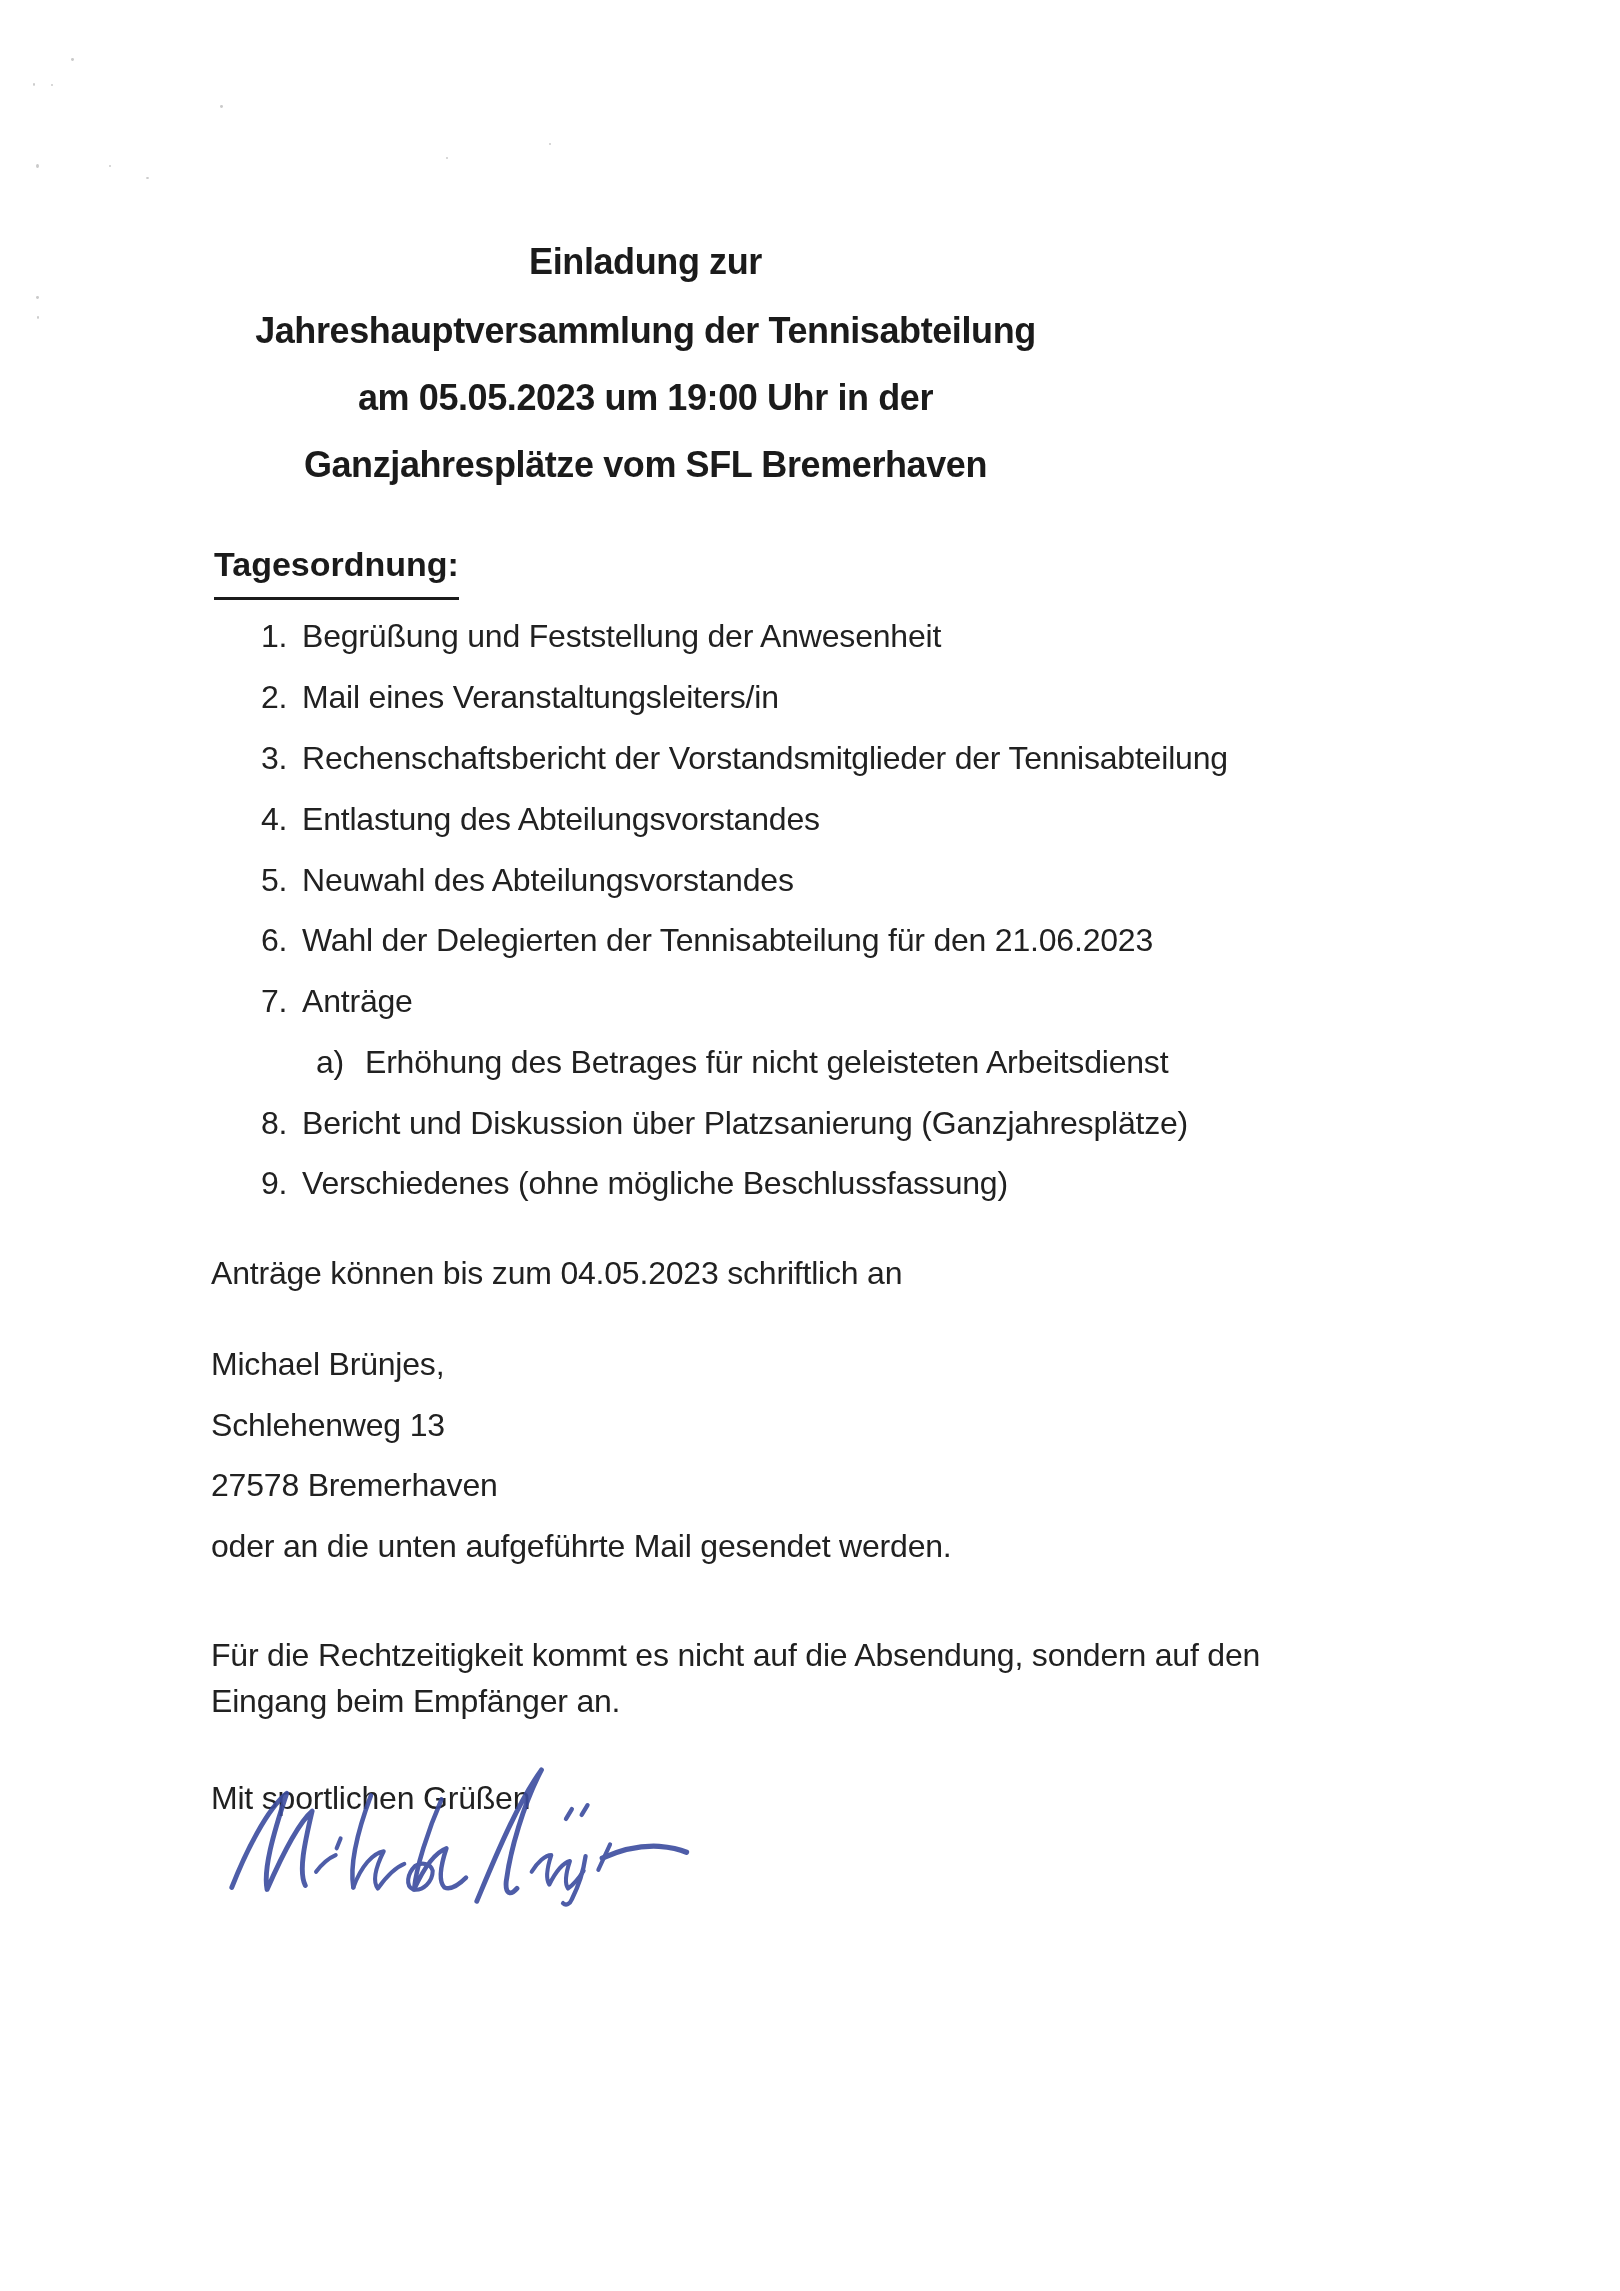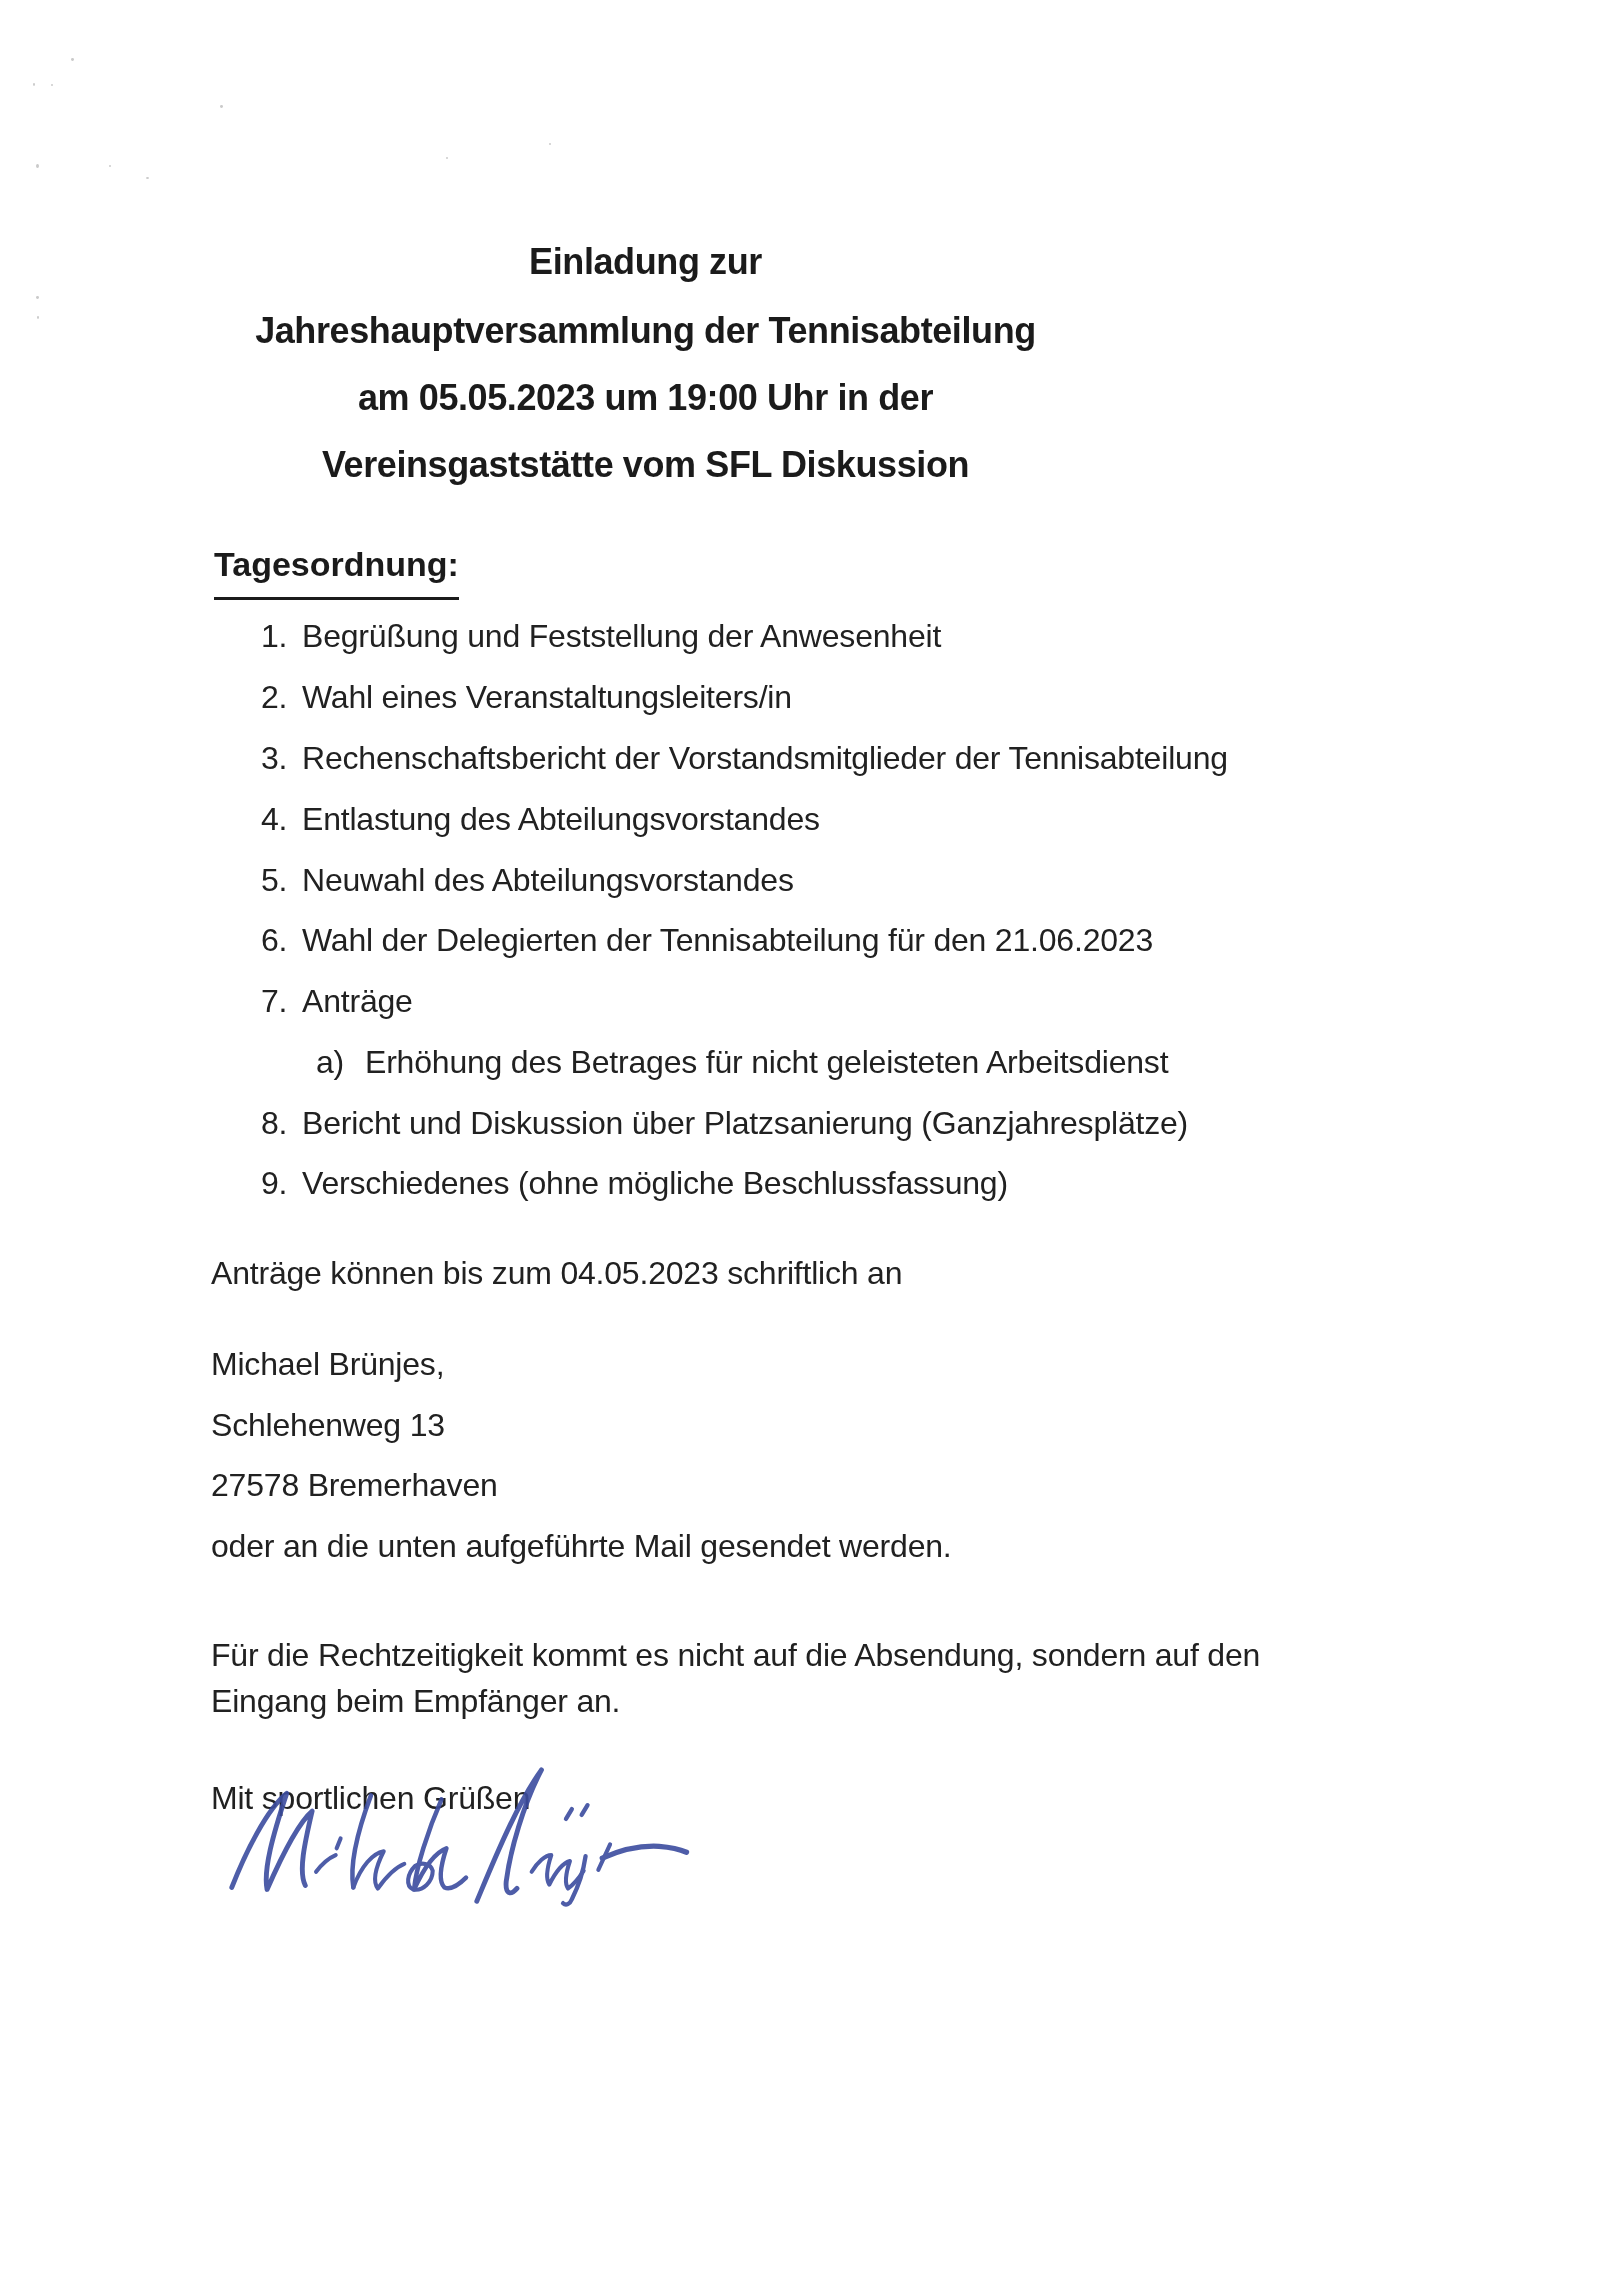--- a/index.html
+++ b/index.html
@@ -139,35 +139,35 @@
     <span class="speck" style="left:446px;top:157px;width:2px;height:2px;"></span>
     <span class="speck" style="left:36px;top:296px;width:2.9px;height:2.9px;"></span>
     <span class="speck" style="left:37px;top:316px;width:2px;height:2.9px;"></span>
     <span class="speck" style="left:549px;top:143px;width:2px;height:2px;"></span>
   </div>
 
   <div>
     <div class="title-line title-1">Einladung zur</div>
     <div class="title-line title-2">Jahreshauptversammlung der Tennisabteilung</div>
     <div class="title-line title-3">am 05.05.2023 um 19:00 Uhr in der</div>
-    <div class="title-line title-4">Vereinsgaststätte vom SFL Diskussion</div>
+    <div class="title-line title-4">Ganzjahresplätze vom SFL Bremerhaven</div>
   </div>
 
   <div class="agenda-heading">
     <span class="underlined">Tagesordnung:</span>
   </div>
 
   <div>
     <div class="agenda-row row-0">
       <span class="marker">1.</span>
       <span class="item-text">Begrüßung und Feststellung der Anwesenheit</span>
     </div>
     <div class="agenda-row row-1">
       <span class="marker">2.</span>
-      <span class="item-text">Wahl eines Veranstaltungsleiters/in</span>
+      <span class="item-text">Mail eines Veranstaltungsleiters/in</span>
     </div>
     <div class="agenda-row row-2">
       <span class="marker">3.</span>
       <span class="item-text">Rechenschaftsbericht der Vorstandsmitglieder der Tennisabteilung</span>
     </div>
     <div class="agenda-row row-3">
       <span class="marker">4.</span>
       <span class="item-text">Entlastung des Abteilungsvorstandes</span>
     </div>
     <div class="agenda-row row-4">

